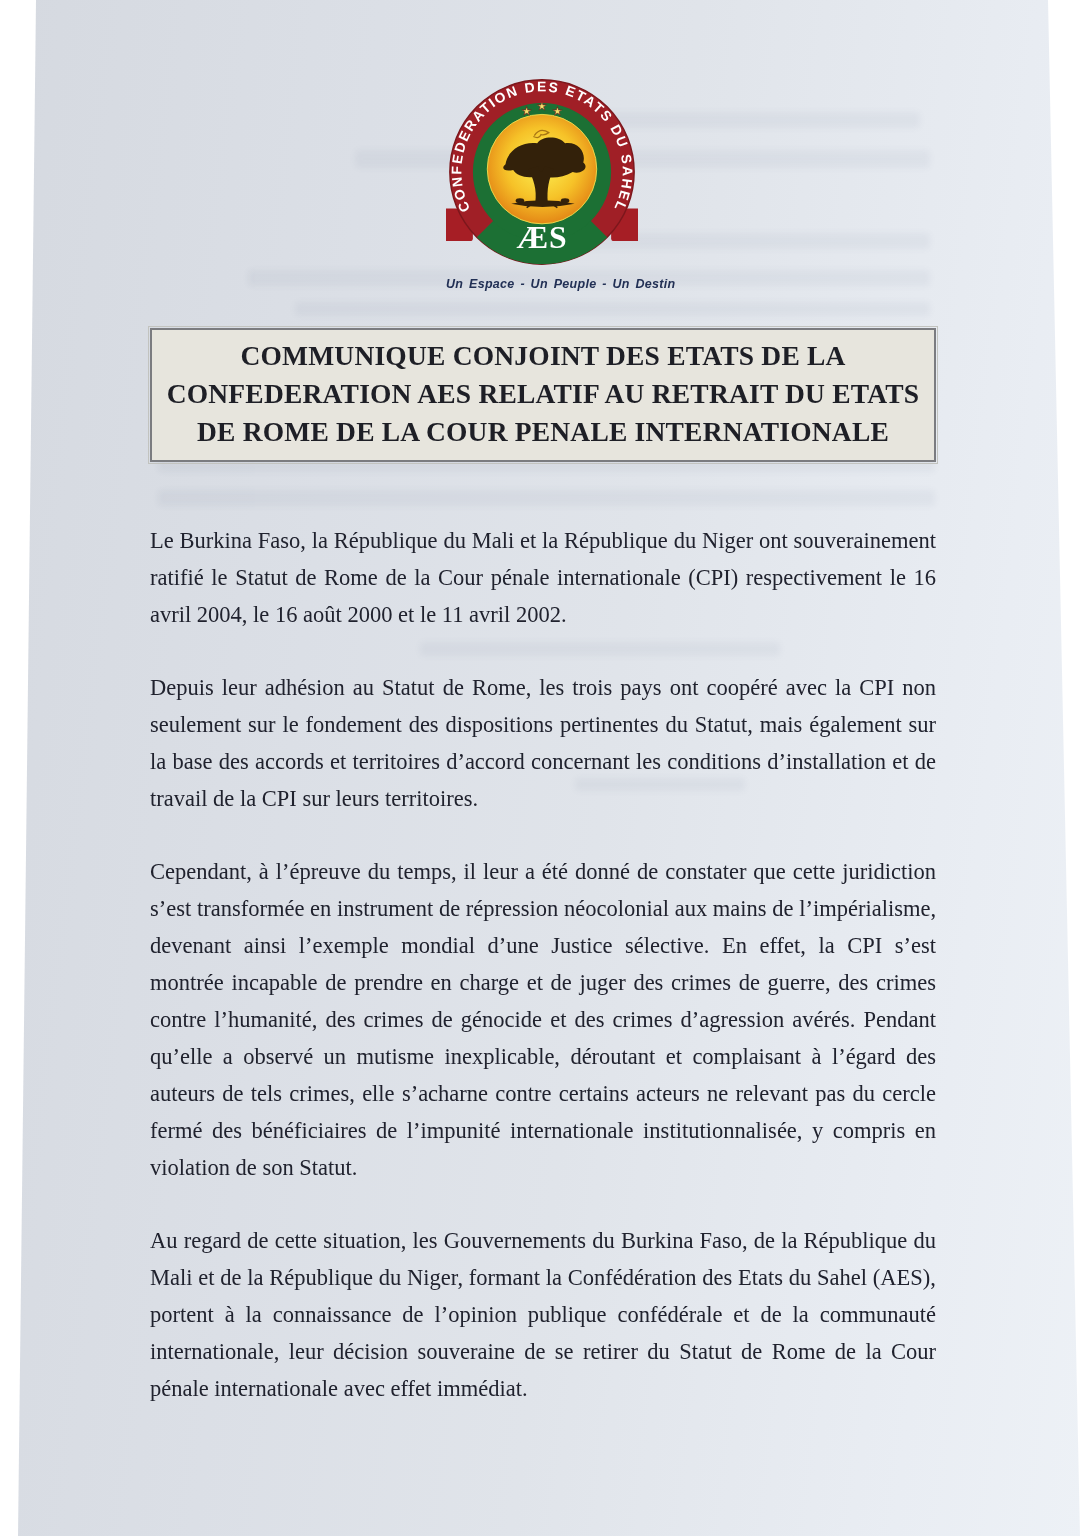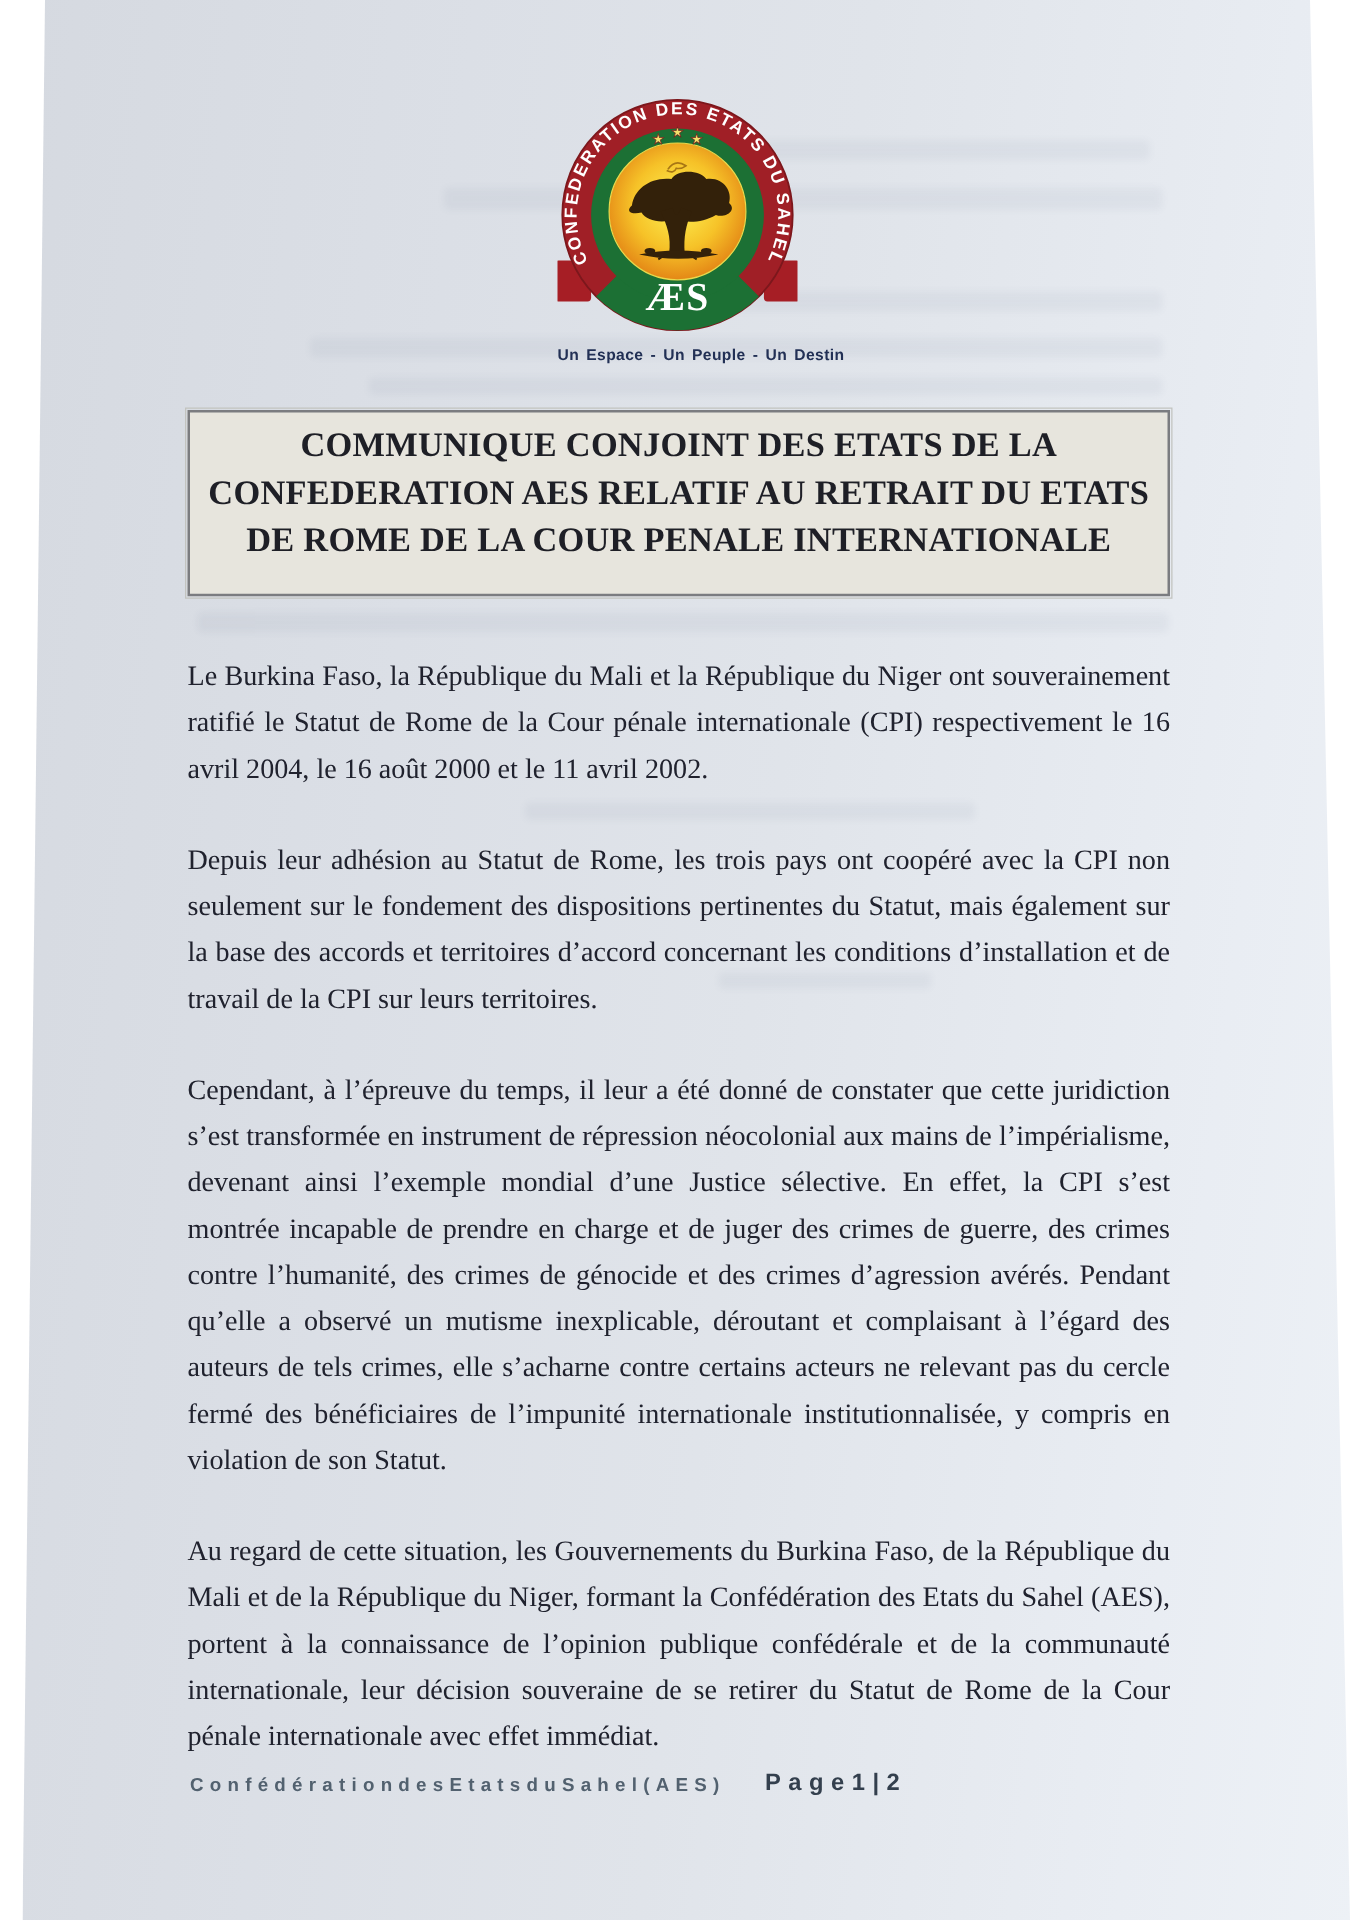--- a/index.html
+++ b/index.html
@@ -21,28 +21,28 @@
   .s6{left:158px;top:456px;width:777px;height:16px;}
   .s7{left:158px;top:490px;width:777px;height:16px;}
   .s8{left:420px;top:642px;width:360px;height:14px;}
   .s9{left:575px;top:778px;width:170px;height:13px;}
 
   .logo-wrap{position:absolute;left:446px;top:76px;width:192px;text-align:center;}
   .logo-svg{display:block;width:192px;height:192px;}
   .ring-text{font-family:"Liberation Sans",sans-serif;font-weight:bold;font-size:14.5px;letter-spacing:1.8px;fill:#ffffff;}
   .star-glyph{font-family:"DejaVu Sans",sans-serif;font-size:12px;}
   .aes-acronym{font-family:"Liberation Serif",serif;font-weight:bold;font-size:33px;fill:#ffffff;letter-spacing:1px;}
-  .tagline{margin-top:9px;font-family:"Liberation Sans",sans-serif;font-weight:bold;font-size:12.5px;color:#223055;letter-spacing:.3px;word-spacing:2px;white-space:nowrap;}
+  .tagline{margin-top:9px;font-family:"Liberation Sans",sans-serif;font-weight:bold;font-size:12.5px;color:#223055;letter-spacing:.3px;word-spacing:2px;white-space:nowrap;font-style:italic;}
 
   .title-box{
     position:absolute;left:150px;top:328px;width:786px;min-height:116px;
     background:#e7e5dd;
     border:2px solid #7b7c80;
     outline:1px solid #c2c3bf;outline-offset:1px;
-    padding:7px 4px 24px 4px;text-align:center;
+    padding:7px 4px 9px 4px;text-align:center;
   }
   .title-line{
     font-family:"Liberation Serif",serif;font-weight:bold;
     font-size:27.5px;line-height:38px;color:#1e1f26;
     letter-spacing:.2px;white-space:nowrap;
   }
 
   .doc-body{position:absolute;left:150px;top:522px;width:786px;}
   .doc-body p{
     margin:0 0 36px 0;
@@ -130,18 +130,14 @@
     <div class="title-line">DE ROME DE LA COUR PENALE INTERNATIONALE</div>
   </div>
 
   <div class="doc-body">
     <p>Le Burkina Faso, la République du Mali et la République du Niger ont souverainement ratifié le Statut de Rome de la Cour pénale internationale (CPI) respectivement le 16 avril 2004, le 16 août 2000 et le 11 avril 2002.</p>
     <p>Depuis leur adhésion au Statut de Rome, les trois pays ont coopéré avec la CPI non seulement sur le fondement des dispositions pertinentes du Statut, mais également sur la base des accords et territoires d’accord concernant les conditions d’installation et de travail de la CPI sur leurs territoires.</p>
     <p>Cependant, à l’épreuve du temps, il leur a été donné de constater que cette juridiction s’est transformée en instrument de répression néocolonial aux mains de l’impérialisme, devenant ainsi l’exemple mondial d’une Justice sélective. En effet, la CPI s’est montrée incapable de prendre en charge et de juger des crimes de guerre, des crimes contre l’humanité, des crimes de génocide et des crimes d’agression avérés. Pendant qu’elle a observé un mutisme inexplicable, déroutant et complaisant à l’égard des auteurs de tels crimes, elle s’acharne contre certains acteurs ne relevant pas du cercle fermé des bénéficiaires de l’impunité internationale institutionnalisée, y compris en violation de son Statut.</p>
     <p>Au regard de cette situation, les Gouvernements du Burkina Faso, de la République du Mali et de la République du Niger, formant la Confédération des Etats du Sahel (AES), portent à la connaissance de l’opinion publique confédérale et de la communauté internationale, leur décision souveraine de se retirer du Statut de Rome de la Cour pénale internationale avec effet immédiat.</p>
   </div>
 
-  <div class="footer">
-    <span class="footer-left">ConfédérationdesEtatsduSahel(AES)</span>
-    <span class="footer-right">Page1|2</span>
-  </div>
 
 </div>
 
 </body></html>

